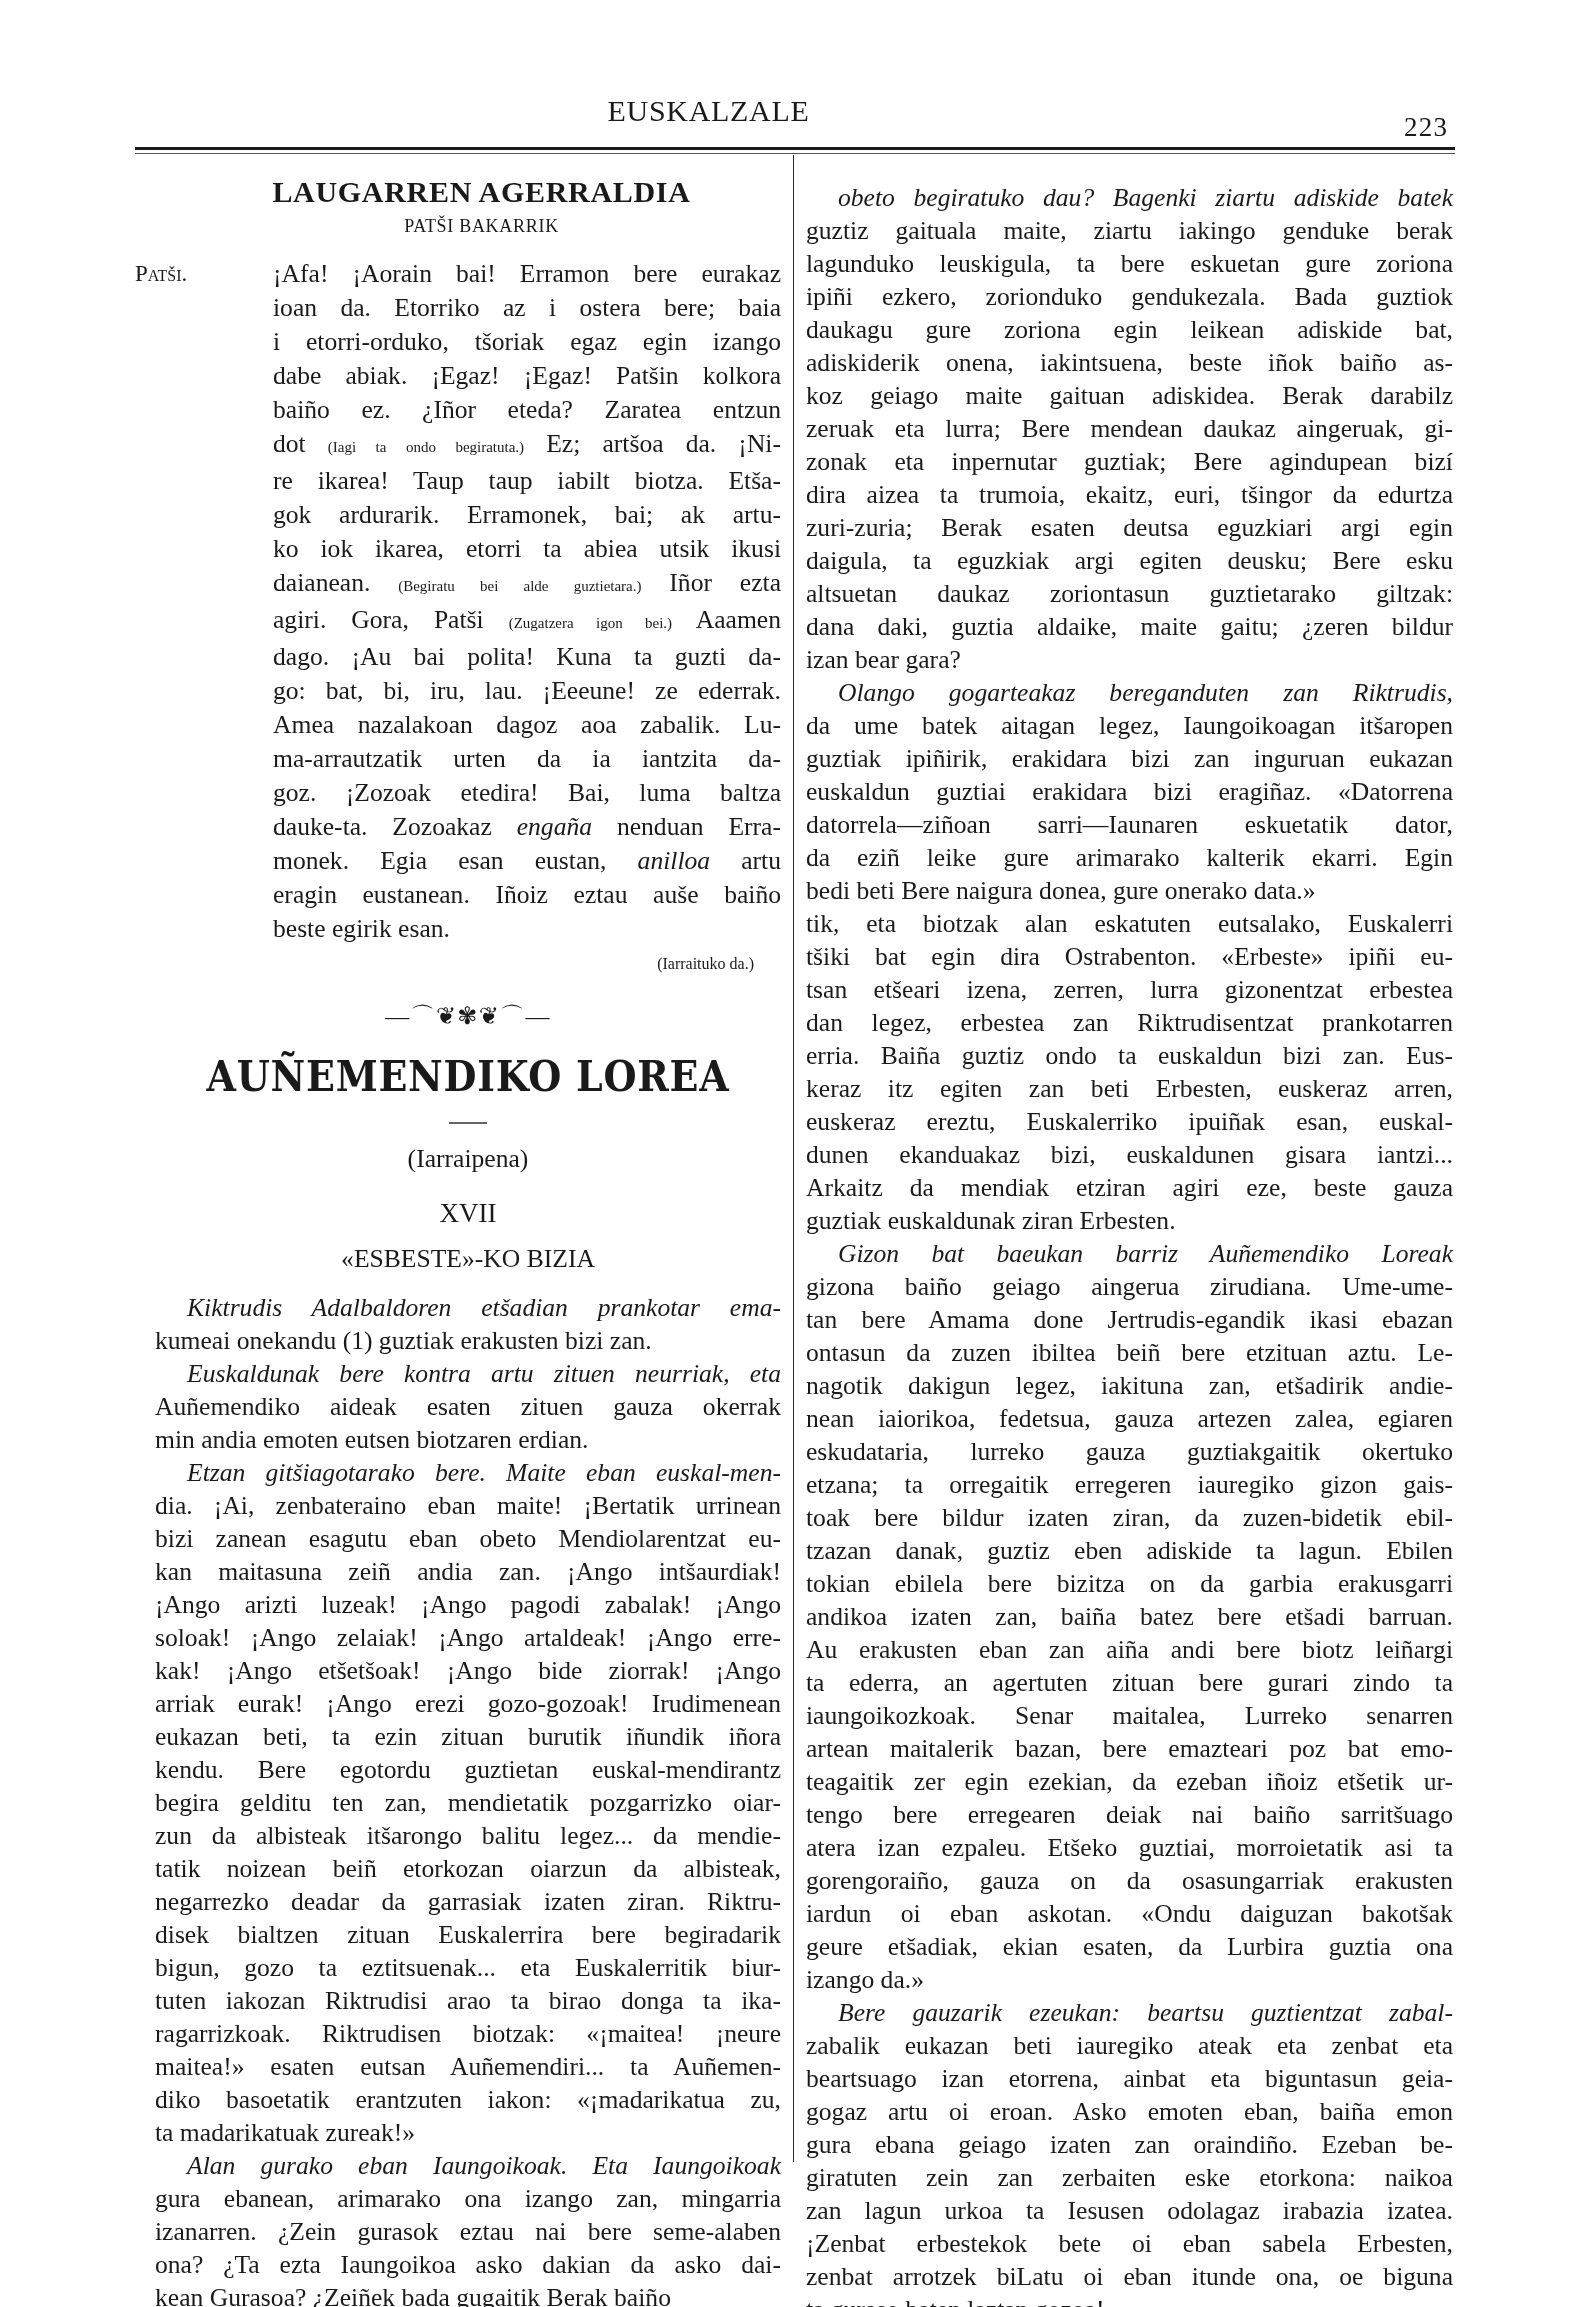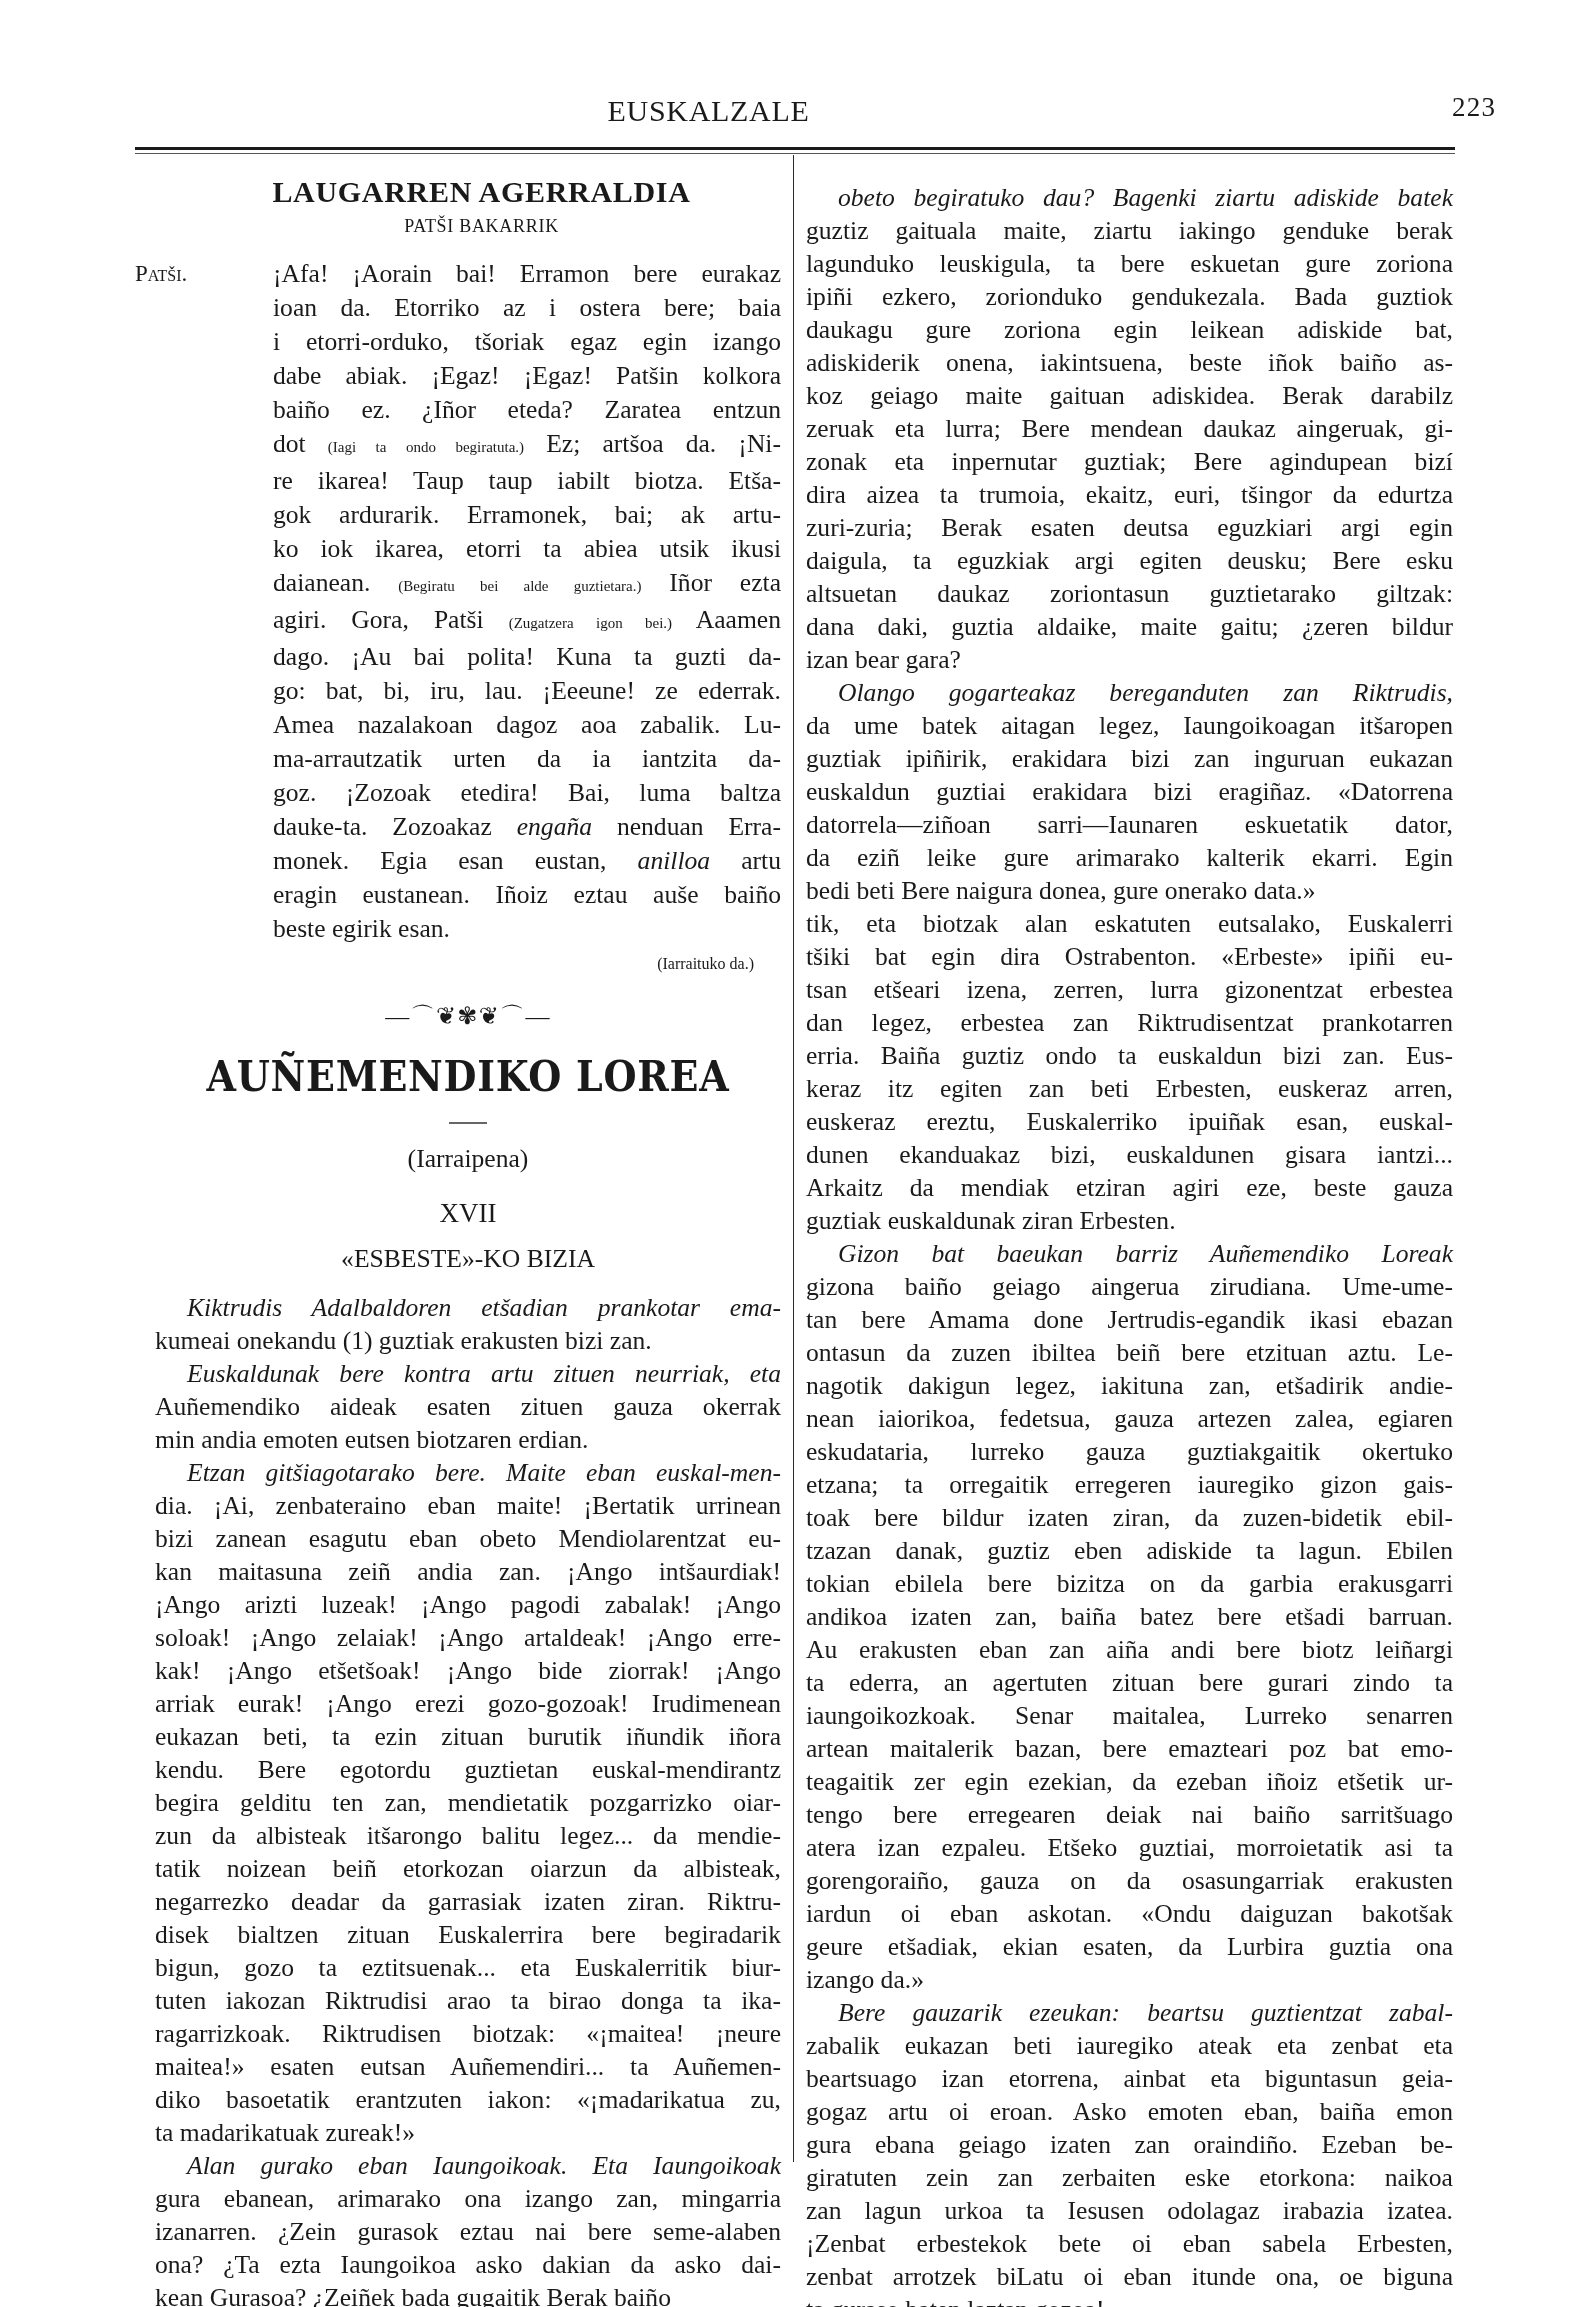--- a/index.html
+++ b/index.html
@@ -1,20 +1,20 @@
 <!DOCTYPE html>
 <html style="font-size:10.8px"><head>
 <meta charset="utf-8">
 <style>
   html, body { margin: 0; padding: 0; background: #ffffff; }
   body { width: 1591px; height: 2307px; position: relative; overflow: hidden;
          font-family: "Liberation Serif", "DejaVu Serif", serif; color: #1a1a1a; }
   .abs { position: absolute; }
   .running-head { top: 94px; left: 0; width: 1357px; text-align: center; font-size: 30px; letter-spacing: 0.7px; margin-left: 30px; }
-  .page-number { top: 92px; left: 1404px; font-size: 27px; letter-spacing: 1.3px; margin-left: 48px; }
+  .page-number { top: 112px; left: 1404px; font-size: 27px; letter-spacing: 1.3px; }
   .rule-thick { top: 147px; left: 135px; width: 1320px; height: 3.4px; background: #1a1a1a; }
   .rule-thin { top: 153px; left: 135px; width: 1320px; height: 0.7px; background: #555; }
   .col-divider { top: 155px; left: 793px; width: 1.3px; height: 2007px; background: #2a2a2a; }
 
   .left-col { top: 172px; left: 155px; width: 626px; }
   .right-col { top: 181px; left: 806px; width: 647px; }
 
   .act-title { text-align: center; font-size: 30px; letter-spacing: 0.7px; margin: 0; padding-left: 27px; line-height: 40px; }
   .scene-sub { text-align: center; font-size: 18px; letter-spacing: 0.7px; margin: 4px 0 20px 0; padding-left: 27px; }
   .dialogue { position: relative; }

